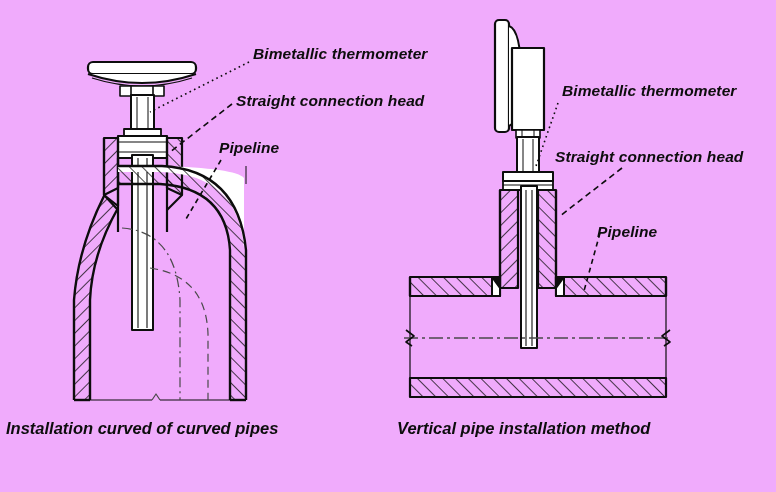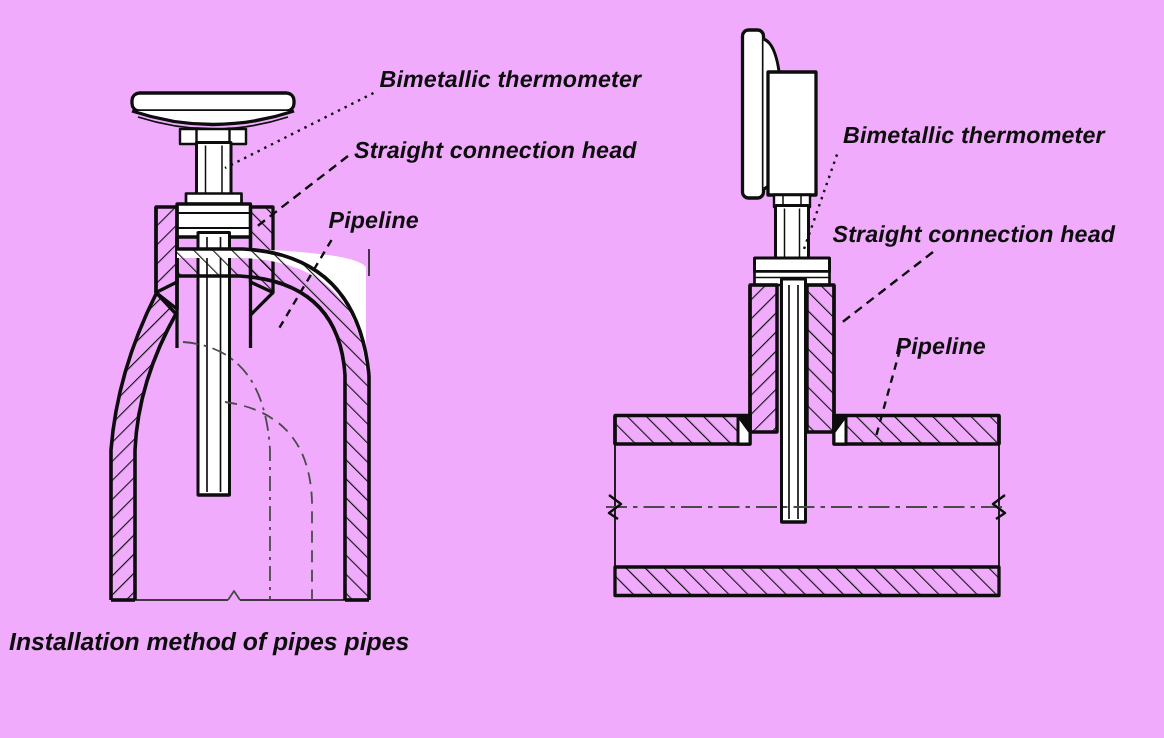--- a/index.html
+++ b/index.html
@@ -227,15 +227,16 @@
   </svg>
 
   <div class="lbl l-bi">Bimetallic thermometer</div>
   <div class="lbl l-sc">Straight connection head</div>
   <div class="lbl l-pl">Pipeline</div>
 
   <div class="lbl r-bi">Bimetallic thermometer</div>
   <div class="lbl r-sc">Straight connection head</div>
   <div class="lbl r-pl">Pipeline</div>
 
-  <div class="cap cap-l">Installation method of pipes pipes</div>
+  <div class="cap cap-l">Installation curved of curved pipes</div>
+  <div class="cap cap-r">Vertical pipe installation method</div>
 
 </div>
 
 </body></html>

